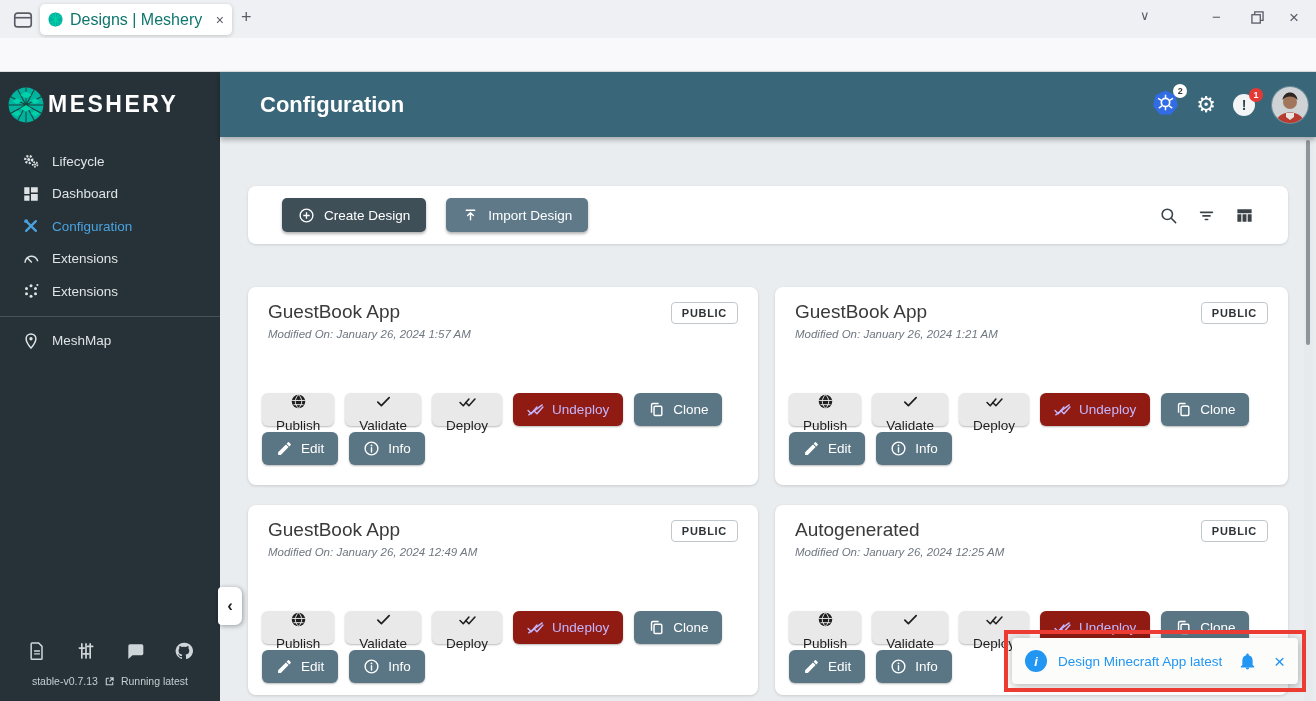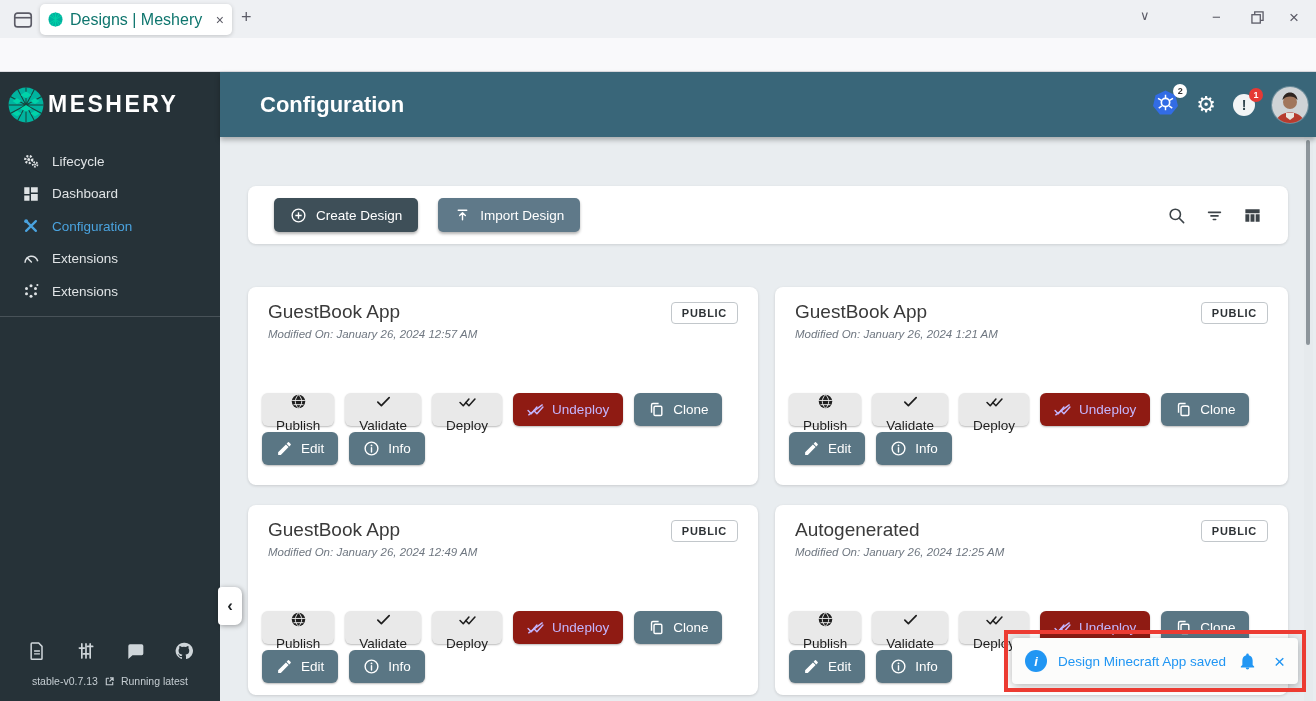--- a/index.html
+++ b/index.html
@@ -61,21 +61,21 @@
   .badge-red { background:#e53935; color:#fff; }
   .gear-glyph { font-size:22px; color:#fff; line-height:1; }
   .alert-circle { width:22px; height:22px; background:#f2f4f5; border-radius:50%; display:flex; align-items:center;
                   justify-content:center; color:#32454e; font-weight:bold; font-size:14px; }
   .avatar { width:36px; height:36px; border-radius:50%; overflow:hidden; margin-right:8px; cursor:pointer;
             box-shadow:0 0 0 1px rgba(255,255,255,.25); }
 
   
   .content { position:absolute; left:220px; top:137px; width:1096px; height:564px; background:#e9edf0; }
   .tools-card { position:absolute; left:28px; top:49px; width:1040px; height:58px; background:#fff; border-radius:8px;
-                box-shadow:0 1px 3px rgba(0,0,0,.12); display:flex; align-items:center; padding:0 26px; }
+                box-shadow:0 1px 3px rgba(0,0,0,.12); display:flex; align-items:center; padding:0 34px; }
   .btn { display:inline-flex; align-items:center; gap:9px; height:34px; border:none; border-radius:5px;
          font-size:13.5px; color:#fff; padding:0 16px; cursor:pointer; font-family:inherit;
          box-shadow:0 2px 3px rgba(0,0,0,.3); }
   .btn svg { width:17px; height:17px; }
   .btn-create { background:#3e4f58; margin-right:20px; }
   .btn-import { background:#5f7989; }
   .tools-right { margin-left:auto; display:flex; align-items:center; gap:19px; }
   .tools-right .ic { width:19px; height:19px; color:#3c4348; cursor:pointer; }
   .ic-table { color:#2f3437; }
 
@@ -268,20 +268,27 @@
               <circle cx="18" cy="8.5" r="2"></circle>
               <circle cx="6" cy="15.5" r="2"></circle>
               <circle cx="18" cy="15.5" r="2"></circle>
               <circle cx="12" cy="19" r="2"></circle>
               <circle cx="20.5" cy="4" r="1.4"></circle>
             </g>
           </svg>
         <span>Extensions</span>
       </div>
       <div class="side-div"></div>
+      <div class="nav-item">
+        <svg viewBox="0 0 24 24">
+            <path d="M12 2.5c-3.6 0-6.5 2.9-6.5 6.5 0 4.9 6.5 12.5 6.5 12.5S18.5 13.9 18.5 9c0-3.6-2.9-6.5-6.5-6.5z" fill="none" stroke="currentColor" stroke-width="2"></path>
+            <circle cx="12" cy="9" r="2.2" fill="currentColor"></circle>
+          </svg>
+        <span>MeshMap</span>
+      </div>
     </div>
     <div class="side-foot-icons">
       <svg viewBox="0 0 24 24">
           <path d="M6 2.5h8l4 4V21a1 1 0 01-1 1H6a1 1 0 01-1-1V3.5a1 1 0 011-1z" fill="none" stroke="currentColor" stroke-width="1.8"></path>
           <path d="M8.5 12h7M8.5 15.5h7" stroke="currentColor" stroke-width="1.6"></path>
         </svg>
       <svg viewBox="0 0 24 24">
           <g stroke="currentColor" stroke-width="2" stroke-linecap="round">
             <path d="M7 3.5v17M12 3.5v17M17 3.5v17M4 8.5h6M9 15.5h6M14 6.5h6"></path>
           </g>
@@ -361,21 +368,21 @@
           </svg>
         <svg class="ic ic-table" viewBox="0 0 24 24">
             <path fill="currentColor" d="M3 4h18v5H3zM3 10.5h5V20H3zM9.5 10.5h5V20h-5zM16 10.5h5V20h-5z"></path>
           </svg>
       </div>
     </div>
 
     <div id="cards-container">
       <div class="card card-0">
         <span class="card-title">GuestBook App</span>
-        <span class="card-mod">Modified On: January 26, 2024 12:57 AM</span>
+        <span class="card-mod">Modified On: January 26, 2024 1:57 AM</span>
         <span class="vis-badge">PUBLIC</span>
         <div class="acts acts-1">
           <button class="abtn abtn-light">
             <svg viewBox="0 0 24 24">
                 <circle cx="12" cy="12" r="9.5" fill="currentColor"></circle>
                 <g stroke="#e9e9e9" stroke-width="1.4" fill="none">
                   <path d="M3 10.5h18M5 16.5h14"></path>
                   <path d="M12 2.5c-6 5.5-6 13.5 0 19M12 2.5c6 5.5 6 13.5 0 19"></path>
                 </g>
               </svg>
@@ -633,21 +640,21 @@
 
   </div>
 
   <div class="collapse-btn">‹</div>
 
   <div class="scroll-track"></div>
   <div class="scroll-thumb"></div>
 
   <div class="toast">
     <span class="toast-info">i</span>
-    <span class="toast-msg">Design Minecraft App saved</span>
+    <span class="toast-msg">Design Minecraft App latest</span>
     <svg class="toast-bell" viewBox="0 0 24 24">
         <path fill="currentColor" d="M12 22a2.2 2.2 0 002.2-2.2H9.8A2.2 2.2 0 0012 22zm6.5-5.5v-5.7c0-3.2-1.8-5.9-4.9-6.6v-.7a1.6 1.6 0 10-3.2 0v.7c-3.1.7-4.9 3.4-4.9 6.6v5.7L3.6 18.4v1.1h16.8v-1.1l-1.9-1.9z"></path>
       </svg>
     <span class="toast-x">×</span>
   </div>
   <div class="annotation"></div>
 
 </div>
 
 </body></html>

